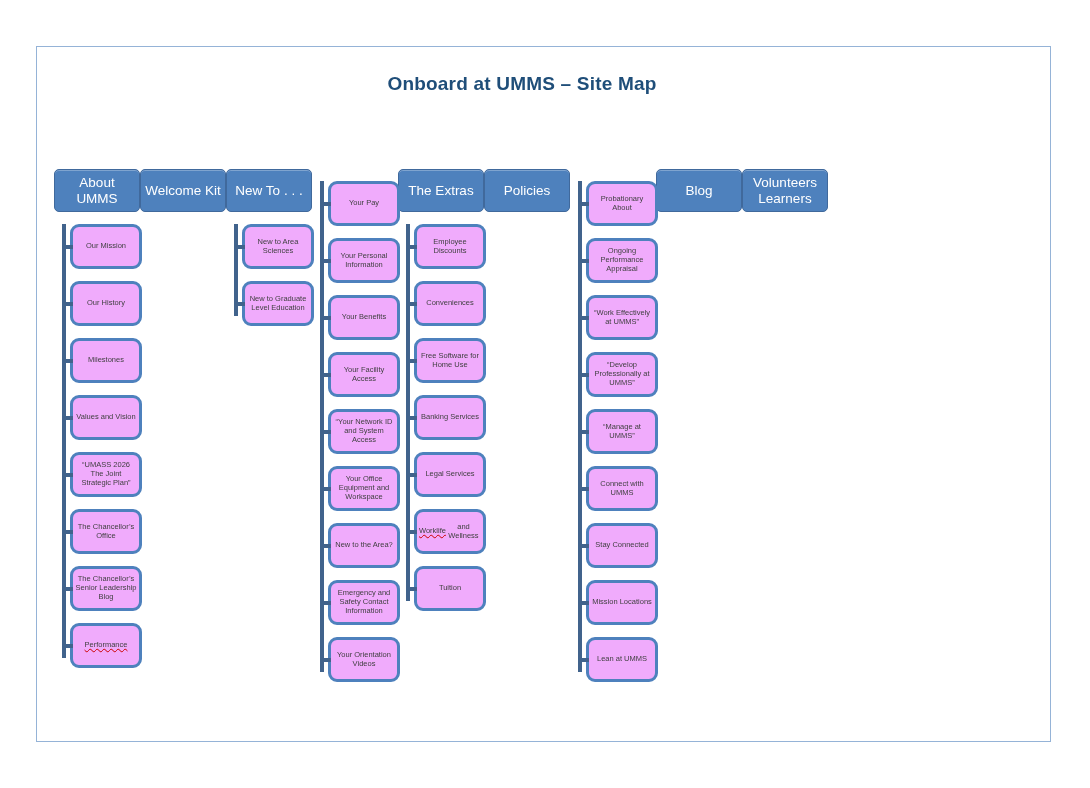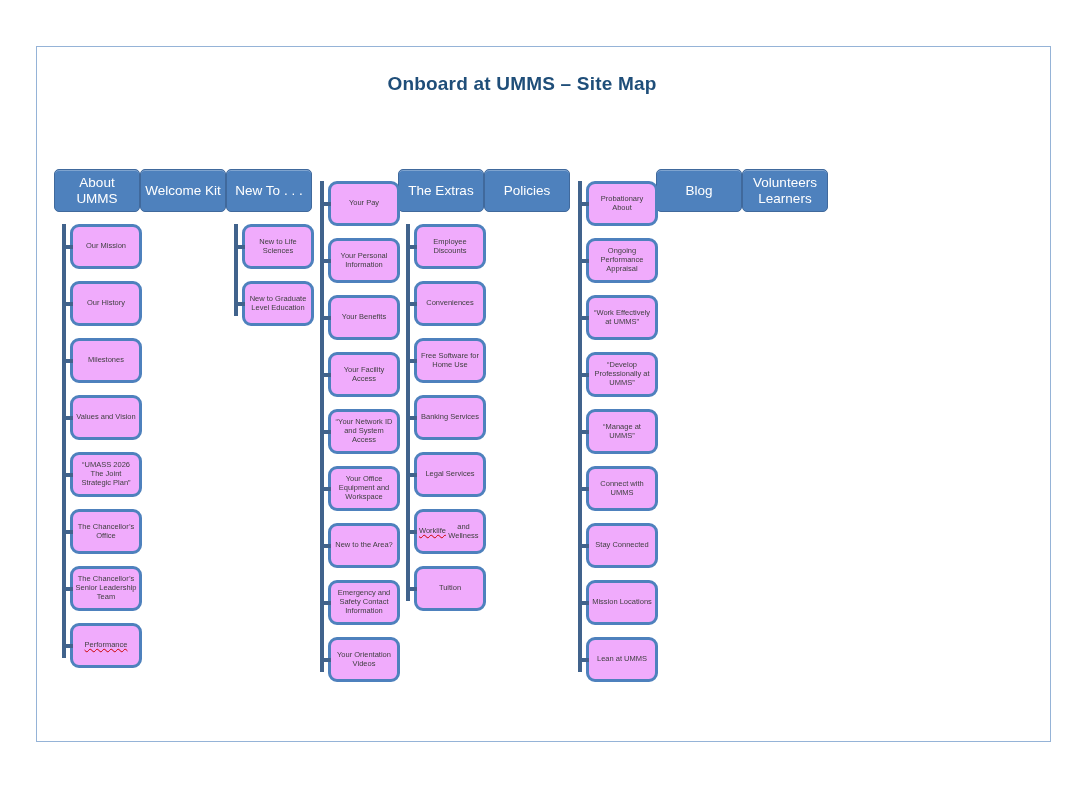--- a/index.html
+++ b/index.html
@@ -120,35 +120,35 @@
         <div class="column">
           <div class="hbox">About UMMS</div>
           <div class="col-body">
             <div class="vline" style="height: 434px;"></div>
             <div class="cbox">Our Mission</div>
             <div class="cbox">Our History</div>
             <div class="cbox">Milestones</div>
             <div class="cbox">Values and Vision</div>
             <div class="cbox">“UMASS 2026 The Joint Strategic Plan”</div>
             <div class="cbox">The Chancellor’s Office</div>
-            <div class="cbox">The Chancellor’s Senior Leadership Team</div>
+            <div class="cbox">The Chancellor’s Senior Leadership Blog</div>
             <div class="cbox">
               <span class="squiggle">Performance</span>
             </div>
           </div>
         </div>
         <div class="column">
           <div class="hbox">Welcome Kit</div>
           <div class="col-body"></div>
         </div>
         <div class="column">
           <div class="hbox">New To . . .</div>
           <div class="col-body">
             <div class="vline" style="height: 92px;"></div>
-            <div class="cbox">New to Life Sciences</div>
+            <div class="cbox">New to Area Sciences</div>
             <div class="cbox">New to Graduate Level Education</div>
           </div>
         </div>
         <div class="column">
           <div class="col-body">
             <div class="vline" style="height: 491px;"></div>
             <div class="cbox">Your Pay</div>
             <div class="cbox">Your Personal Information</div>
             <div class="cbox">Your Benefits</div>
             <div class="cbox">Your Facility Access</div>

